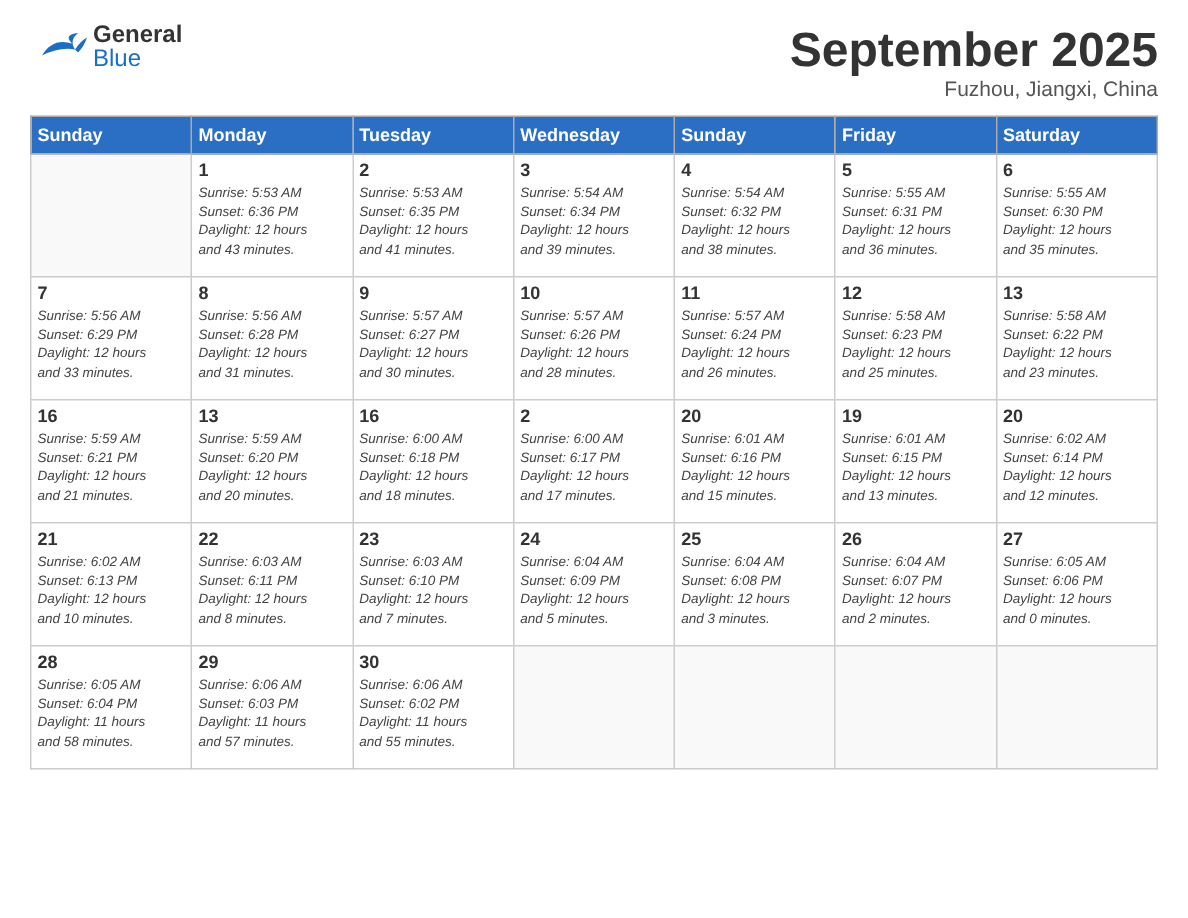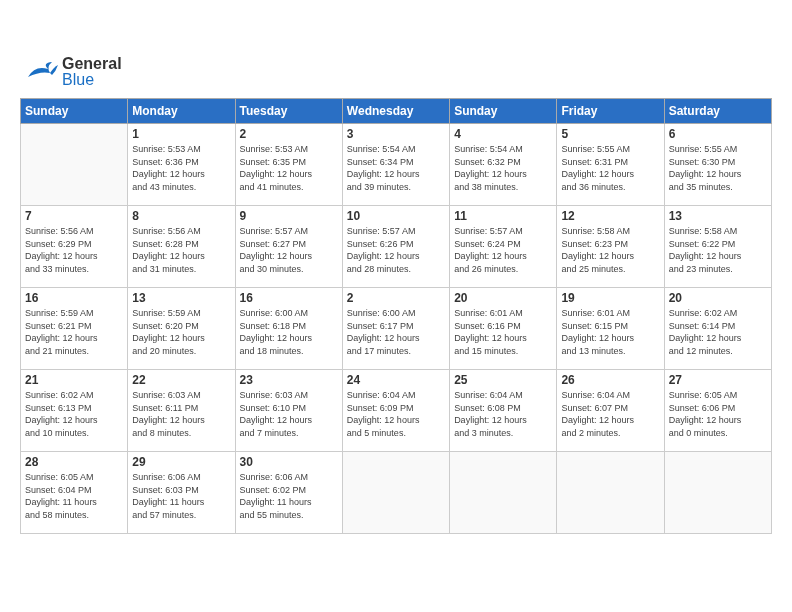--- a/index.html
+++ b/index.html
@@ -14,21 +14,20 @@
       width: 792px;
       height: 612px;
       padding: 16px 20px;
       background: #fff;
     }
     .header {
       display: flex;
       align-items: flex-start;
       justify-content: space-between;
       margin-bottom: 10px;
-      margin-top: 40px;
     }
     .title-section {
       text-align: right;
     }
     .month-title {
       font-size: 32px;
       font-weight: bold;
       color: #333;
       line-height: 1.1;
     }
@@ -62,20 +61,21 @@
       font-size: 12px;
       font-weight: bold;
       color: #333;
       display: block;
       margin-bottom: 2px;
     }
     tbody tr td .day-info {
       font-size: 9px;
       color: #444;
       line-height: 1.4;
+      font-style: italic;
     }
     .empty-cell {
       background: #f9f9f9;
     }
     .logo-wrapper {
       display: flex;
       align-items: center;
       gap: 2px;
     }
     .logo-bird {
@@ -105,20 +105,24 @@
   <div class="header">
     <div class="logo-wrapper">
       <svg class="logo-bird" viewBox="0 0 40 30" xmlns="http://www.w3.org/2000/svg">
         <path d="M8 20 Q15 8 28 12 Q22 6 32 5 Q26 10 30 16 Q20 14 8 20Z" fill="#1a6fc4"></path>
         <path d="M30 16 Q34 10 38 8 Q36 14 32 18Z" fill="#1a6fc4"></path>
       </svg>
       <div class="logo-words">
         <span class="logo-general">General</span>
         <span class="logo-blue">Blue</span>
       </div>
+    </div>
+    <div class="title-section">
+      <div class="month-title">September 2025</div>
+      <div class="location">Fuzhou, Jiangxi, China</div>
     </div>
   </div>
 
   <table>
     <thead>
       <tr>
         <th>Sunday</th>
         <th>Monday</th>
         <th>Tuesday</th>
         <th>Wednesday</th>

